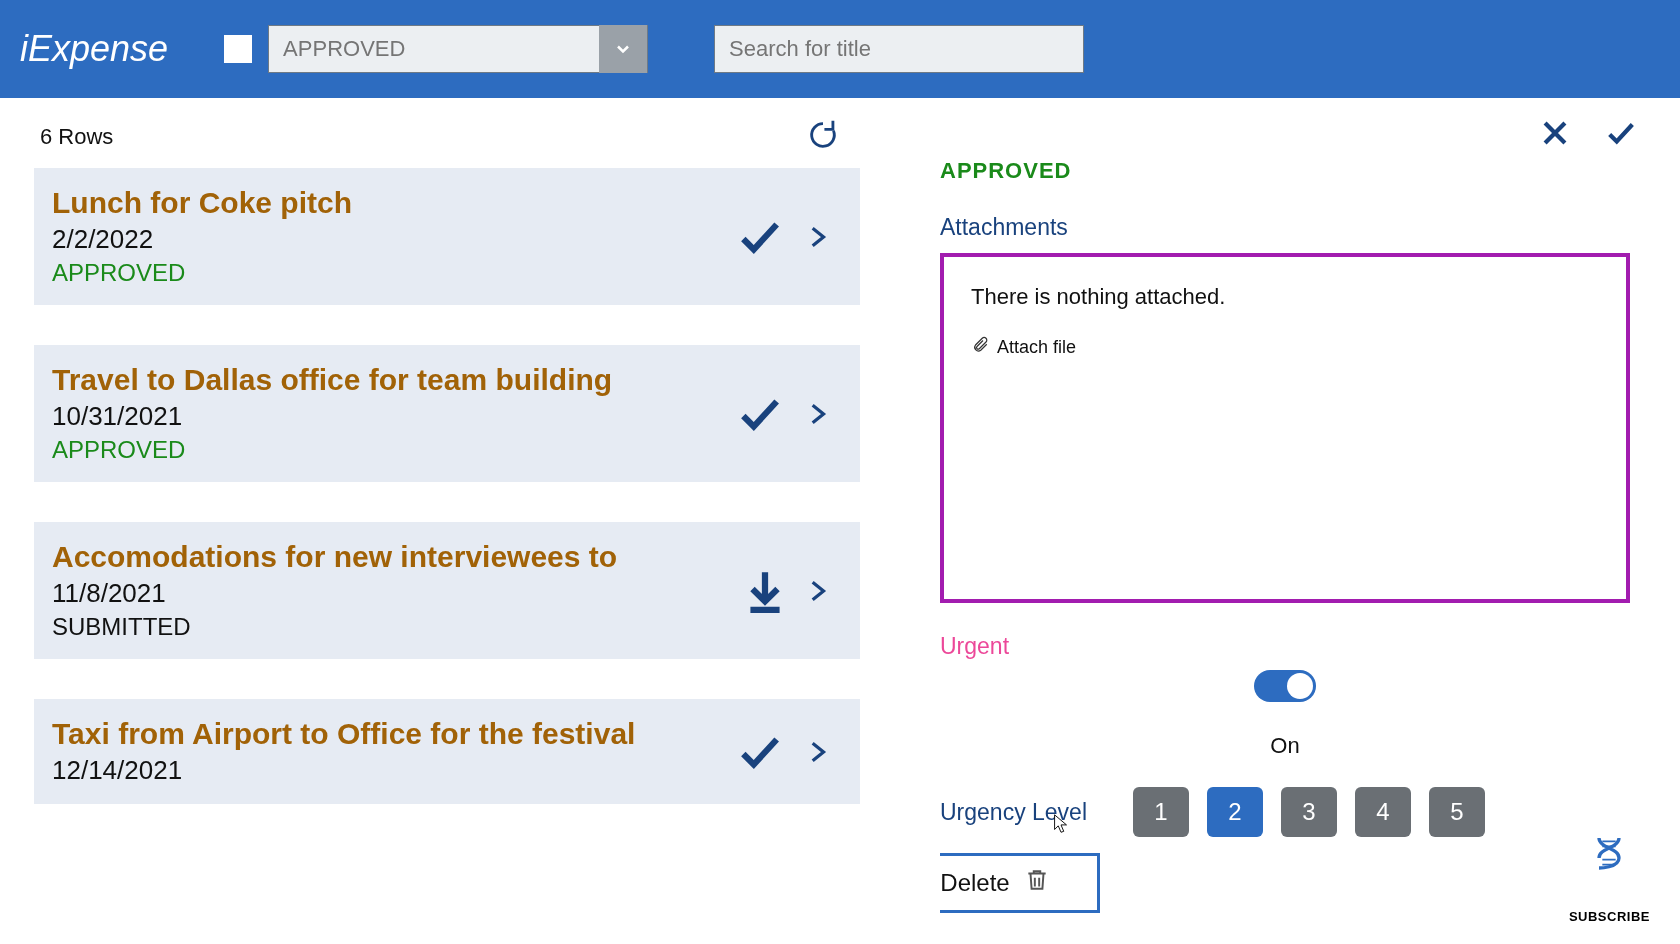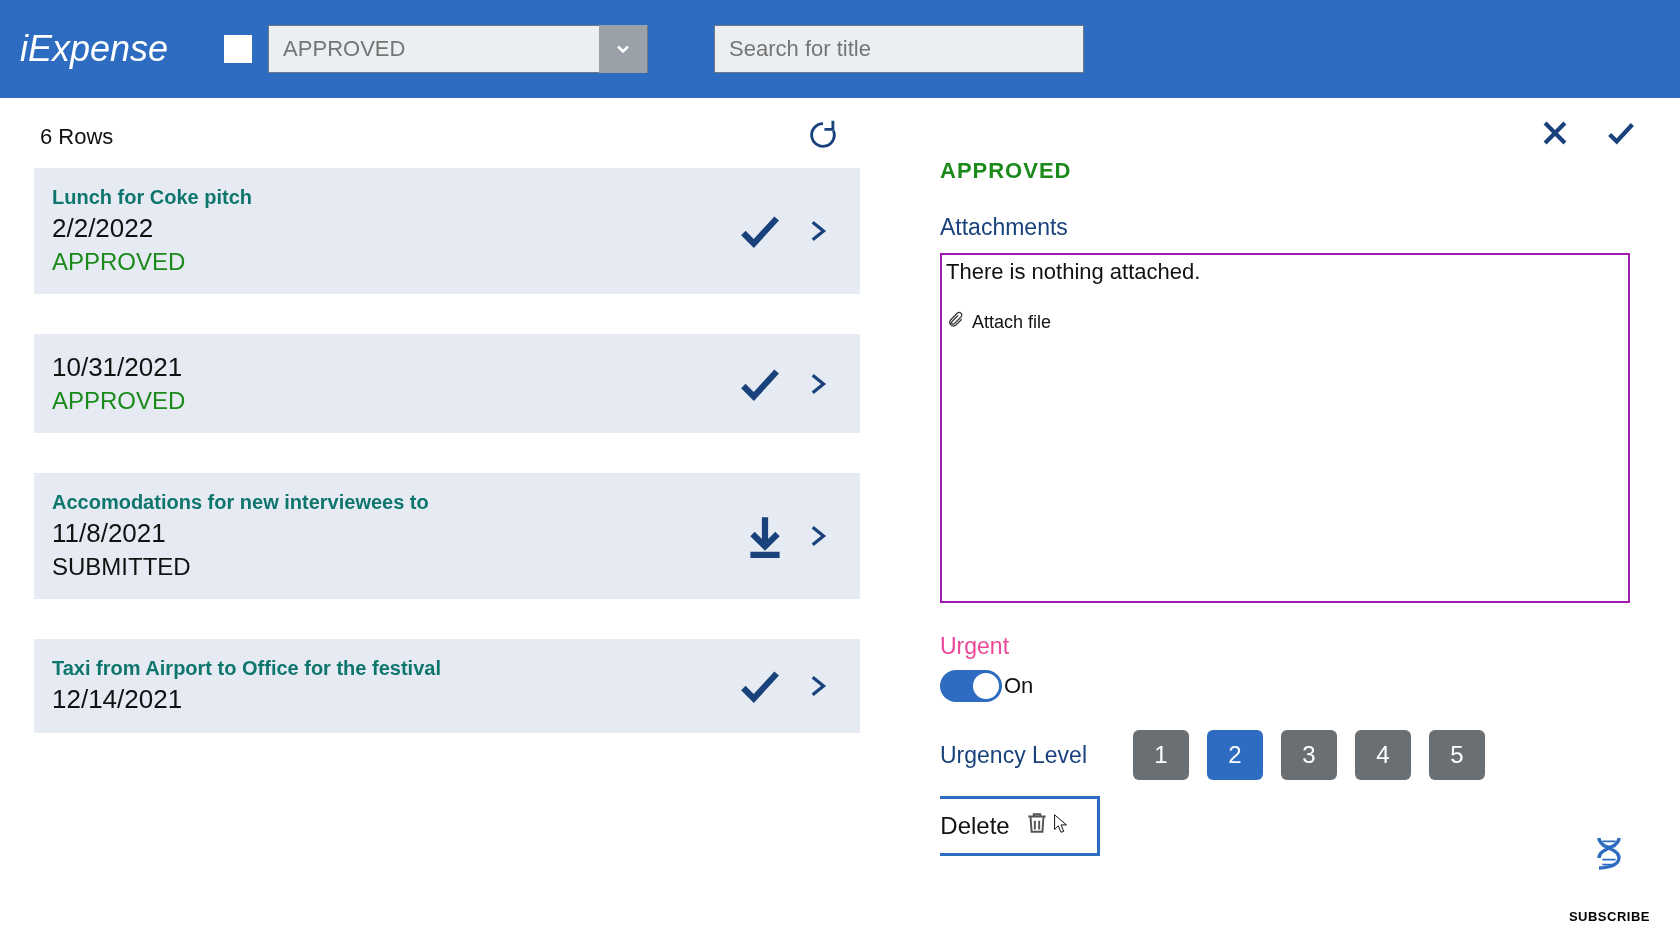--- a/index.html
+++ b/index.html
@@ -48,45 +48,45 @@
   .list-container { position:absolute; top:70px; left:34px; right:20px; bottom:0; overflow-y:auto; }
   .list-container::-webkit-scrollbar { width:16px; }
   .list-container::-webkit-scrollbar-track { background:#f0f0f0; }
   .list-container::-webkit-scrollbar-thumb { background:#c2c2c2; border-radius:2px; }
 
   .card {
     background:#e6ebf3; margin-bottom:40px; padding: 18px 30px 18px 18px;
     display:flex; align-items:center; justify-content:space-between;
   }
   .card-text { display:flex; flex-direction:column; gap:4px; }
-  .card-title { font-size:20px; font-weight:700; color:#0f766e; }
+  .card-title { font-size:30px; font-weight:700; color:#a16207; }
   .card-date { font-size:26px; color:#111; }
   .card-status { font-size:24px; }
   .status-approved { color:#1a8a1a; }
   .status-submitted { color:#111; }
   .card-actions { display:flex; align-items:center; gap:14px; }
   .card-actions svg { display:block; }
 
   
   .right-top { position:absolute; top:18px; right:40px; display:flex; gap:30px; }
   .right-top svg { display:block; }
 
   .detail-body { padding-top: 60px; padding-right:20px; height:100%; overflow-y:auto; }
   .detail-body::-webkit-scrollbar { width:14px; }
   .detail-body::-webkit-scrollbar-track { background:#f0f0f0; }
   .detail-body::-webkit-scrollbar-thumb { background:#c2c2c2; }
 
   .detail-status { color:#1a8a1a; font-size:22px; font-weight:600; letter-spacing:1px; margin-bottom:30px; }
   .section-label { color:#19427d; font-size:23px; margin-bottom:12px; }
-  .attach-box { border:2px solid #a21caf; height:350px; padding:4px; margin-bottom:30px; }
+  .attach-box { border:4px solid #a21caf; height:350px; padding:27px; margin-bottom:30px; }
   .attach-empty { font-size:22px; color:#111; margin-bottom:24px; }
   .attach-file { display:flex; align-items:center; gap:8px; font-size:18px; color:#111; cursor:pointer; }
 
   .urgent-label { font-size:23px; color:#ec4899; margin-bottom:10px; }
-  .toggle-row { display:flex; align-items:center; gap:2px; margin-bottom:28px; }
+  .toggle-row { display:flex; align-items:center; gap:31px; margin-bottom:28px;flex-direction:column; }
   .toggle {
     width:62px; height:32px; background:#2d6cc0; border-radius:16px; position:relative;
   }
   .toggle .knob {
     position:absolute; right:3px; top:3px; width:26px; height:26px; background:#fff; border-radius:50%;
   }
   .toggle-state { font-size:22px; color:#111; }
 
   .urgency-row { display:flex; align-items:center; gap:26px; }
   .urgency-label { font-size:23px; color:#19427d; margin-right:20px; }
@@ -151,20 +151,21 @@
             </span>
             <span>
               <svg width="26" height="44" viewBox="0 0 24 24">
                 <path d="M8 4l10 8-10 8" stroke="#19427d" stroke-width="3" fill="none"></path>
               </svg>
             </span>
           </div>
         </div>
         <div class="card">
           <div class="card-text">
+            <div class="card-title">Travel to Dallas office for team building</div>
             <div class="card-date">10/31/2021</div>
             <div class="card-status status-approved">APPROVED</div>
           </div>
           <div class="card-actions">
             <span>
               <svg width="60" height="50" viewBox="0 0 24 24">
                 <path d="M4 13l5 5L20 6" stroke="#19427d" stroke-width="3" fill="none"></path>
               </svg>
             </span>
             <span>

